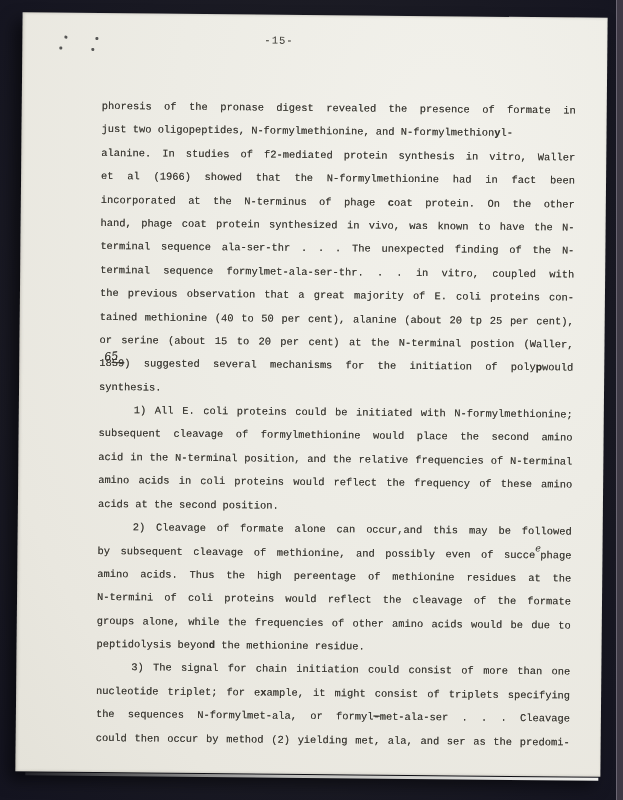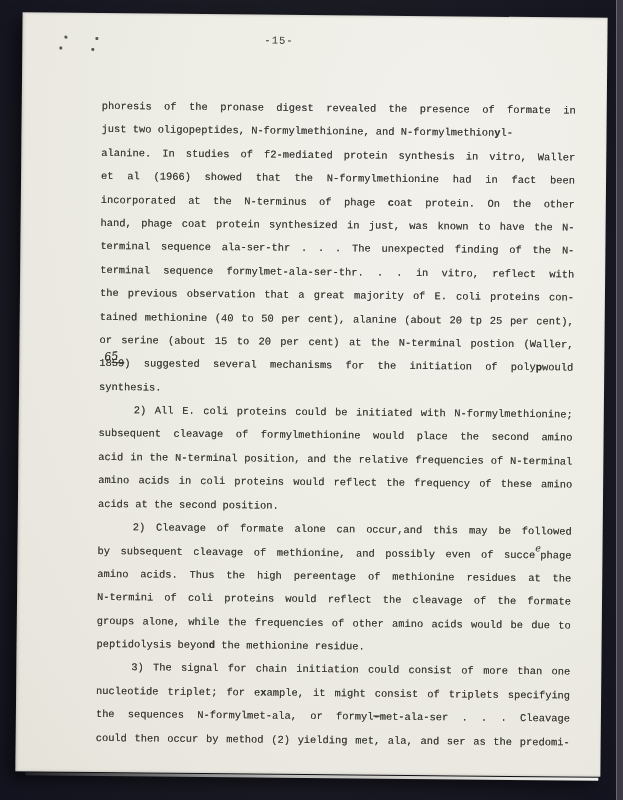--- a/index.html
+++ b/index.html
@@ -70,29 +70,29 @@
         <div class="dot" style="left: 73px; top: 24px;"></div>
         <div class="dot" style="left: 69px; top: 35px;"></div>
       </div>
     <div class="pagenum">-15-</div>
     <div class="textblock" id="textblock">
         <div class="line j"><span>phoresis of the pronase digest revealed the presence of formate in</span></div>
         <div class="line"><span>just two oligopeptides, N-formylmethionine, and N-formylmethion</span><span class="b">y</span><span>l-</span></div>
         <div class="line j"><span>alanine.  In studies of f2-mediated protein synthesis </span><span class="u">in vitro</span><span>,  Waller</span></div>
         <div class="line j"><span class="u">et al</span><span> (1966) showed that the N-formylmethionine had in fact been</span></div>
         <div class="line j"><span>incorporated at the N-terminus of phage </span><span class="b">c</span><span>oat protein.  On the other</span></div>
-        <div class="line j"><span>hand, phage coat protein synthesized </span><span class="u">in just</span><span>, was known to have the N-</span></div>
+        <div class="line j"><span>hand, phage coat protein synthesized </span><span class="u">in vivo</span><span>, was known to have the N-</span></div>
         <div class="line j"><span>terminal sequence ala-ser-thr . . .  The unexpected finding of the N-</span></div>
-        <div class="line j"><span>terminal sequence formylmet-ala-ser-thr. . . </span><span class="u">in vitro</span><span>, reflect with</span></div>
+        <div class="line j"><span>terminal sequence formylmet-ala-ser-thr. . . </span><span class="u">in vitro</span><span>, coupled with</span></div>
         <div class="line j"><span>the previous observation that a great majority of </span><span class="u">E. coli</span><span> proteins con-</span></div>
         <div class="line j"><span>tained methionine (40 to 50 per cent), alanine (about 20 tp 25 per cent),</span></div>
         <div class="line j"><span>or serine (about 15 to 20 per cent) at the N-terminal postion (Waller,</span></div>
         <div class="line j"><span>18</span><span class="strike">59<span class="hand-above">65</span></span><span>) suggested several mechanisms for the initiation of poly</span><span class="b">p</span><span>would</span></div>
         <div class="line"><span>synthesis.</span></div>
-        <div class="line j ind"><span>2) All </span><span class="u">E. coli</span><span> proteins could be initiated with N-formylmethionine;</span></div>
+        <div class="line j ind"><span>1) All </span><span class="u">E. coli</span><span> proteins could be initiated with N-formylmethionine;</span></div>
         <div class="line j"><span>subsequent cleavage of formylmethionine would place the second amino</span></div>
         <div class="line j"><span>acid in the N-terminal position, and the relative frequencies of N-terminal</span></div>
         <div class="line j"><span>amino acids in </span><span class="u">coli</span><span> proteins would reflect the frequency of these amino</span></div>
         <div class="line"><span>acids at the second position.</span></div>
         <div class="line j ind"><span>2) Cleavage of formate alone can occur,and this may be followed</span></div>
         <div class="line j"><span>by subsequent cleavage of methionine, and possibly even of succe</span><span class="hand">e</span><span>phage</span></div>
         <div class="line j"><span>amino acids.  Thus the high pereentage of methionine residues at the</span></div>
         <div class="line j"><span>N-termini of </span><span class="u">coli</span><span> proteins would reflect the cleavage of the formate</span></div>
         <div class="line j"><span>groups alone, while the frequencies of other amino acids would be due to</span></div>
         <div class="line"><span>peptidolysis beyon</span><span class="b">d</span><span> the methionine residue.</span></div>

